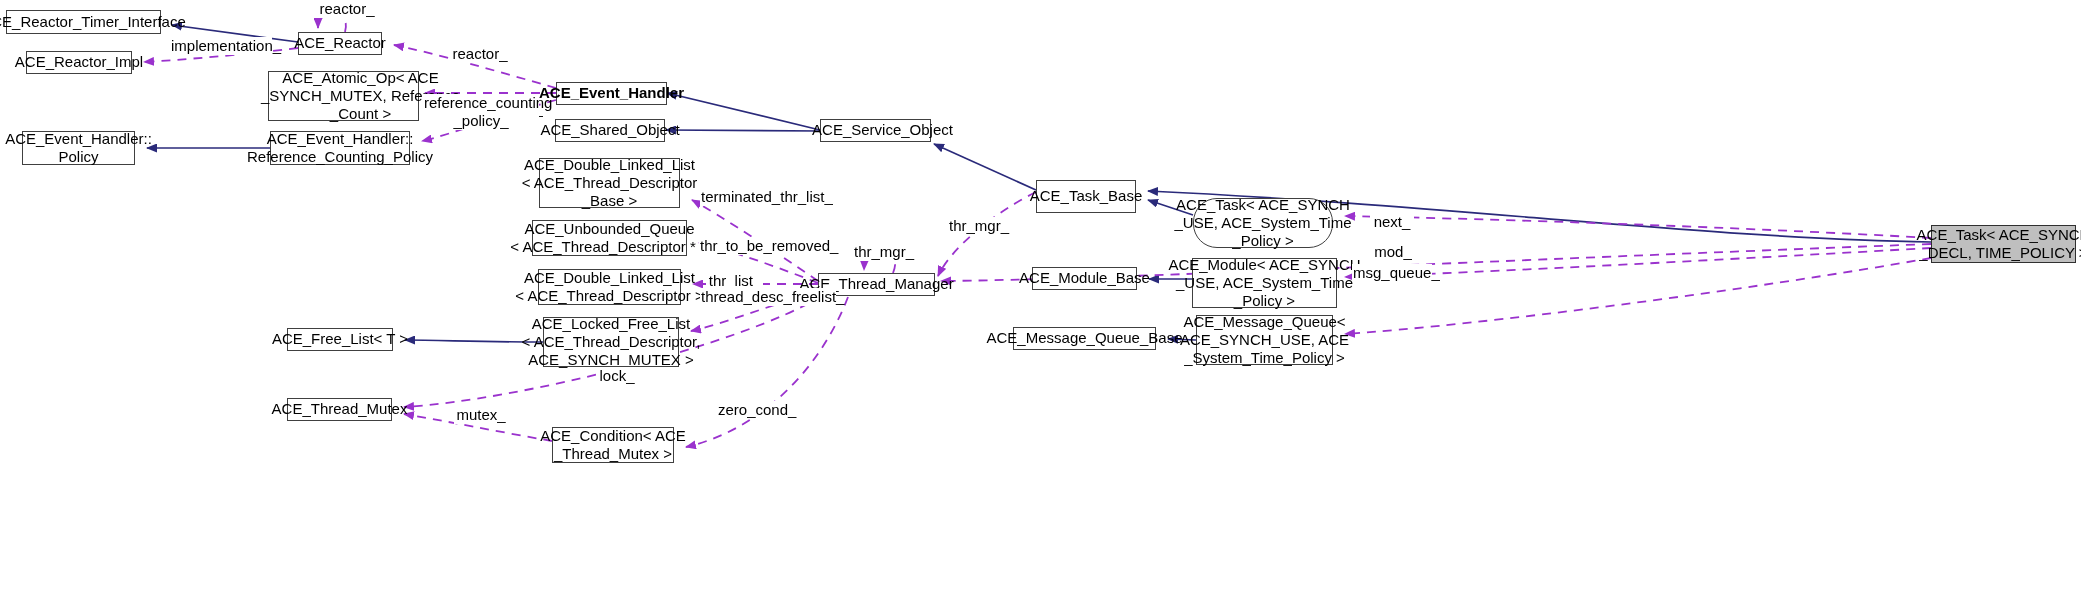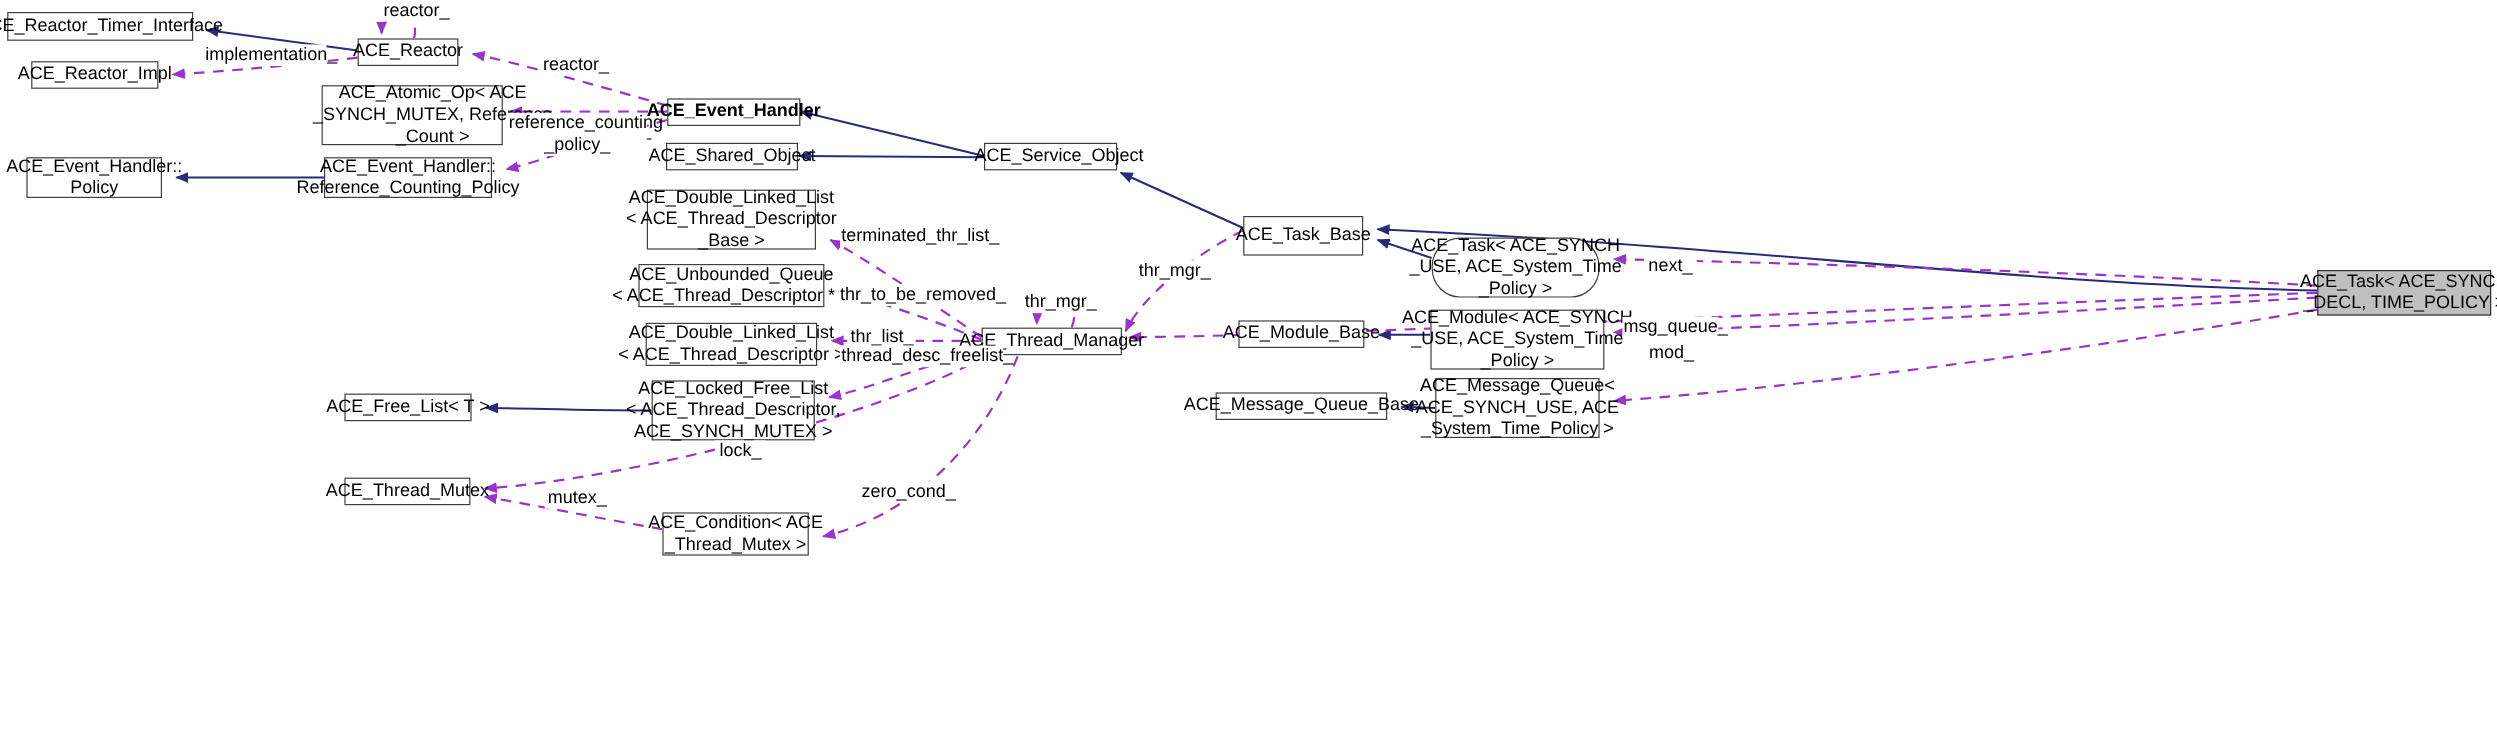--- a/index.html
+++ b/index.html
@@ -155,21 +155,21 @@
       <div class="elabel" style="left: 170px; top: 37px; width: 100px;">implementation_</div>
       <div class="elabel" style="left: 449px; top: 45px; width: 60px;">reactor_</div>
       <div class="elabel" style="left: 425px; top: 80px; width: 110px; margin-top: 20px;">reference_count_</div>
       <div class="elabel" style="left: 423px; top: 94px; width: 114px;">reference_counting
 _policy_</div>
       <div class="elabel" style="left: 700px; top: 188px; width: 130px;">terminated_thr_list_</div>
       <div class="elabel" style="left: 948px; top: 217px; width: 60px;">thr_mgr_</div>
       <div class="elabel" style="left: 1370px; top: 213px; width: 42px;">next_</div>
       <div class="elabel" style="left: 699px; top: 237px; width: 128px;">thr_to_be_removed_</div>
       <div class="elabel" style="left: 853px; top: 243px; width: 60px;">thr_mgr_</div>
-      <div class="elabel" style="left: 1373px; top: 243px; width: 38px; margin-top: 42px;">mod_</div>
+      <div class="elabel" style="left: 1373px; top: 243px; width: 38px;">mod_</div>
       <div class="elabel" style="left: 1352px; top: 264px; width: 78px;">msg_queue_</div>
       <div class="elabel" style="left: 707px; top: 272px; width: 54px;">thr_list_</div>
       <div class="elabel" style="left: 700px; top: 288px; width: 134px;">thread_desc_freelist_</div>
       <div class="elabel" style="left: 596px; top: 367px; width: 40px;">lock_</div>
       <div class="elabel" style="left: 717px; top: 401px; width: 72px;">zero_cond_</div>
       <div class="elabel" style="left: 454px; top: 406px; width: 52px;">mutex_</div>
     </div>
 </div>
 
 </body></html>

